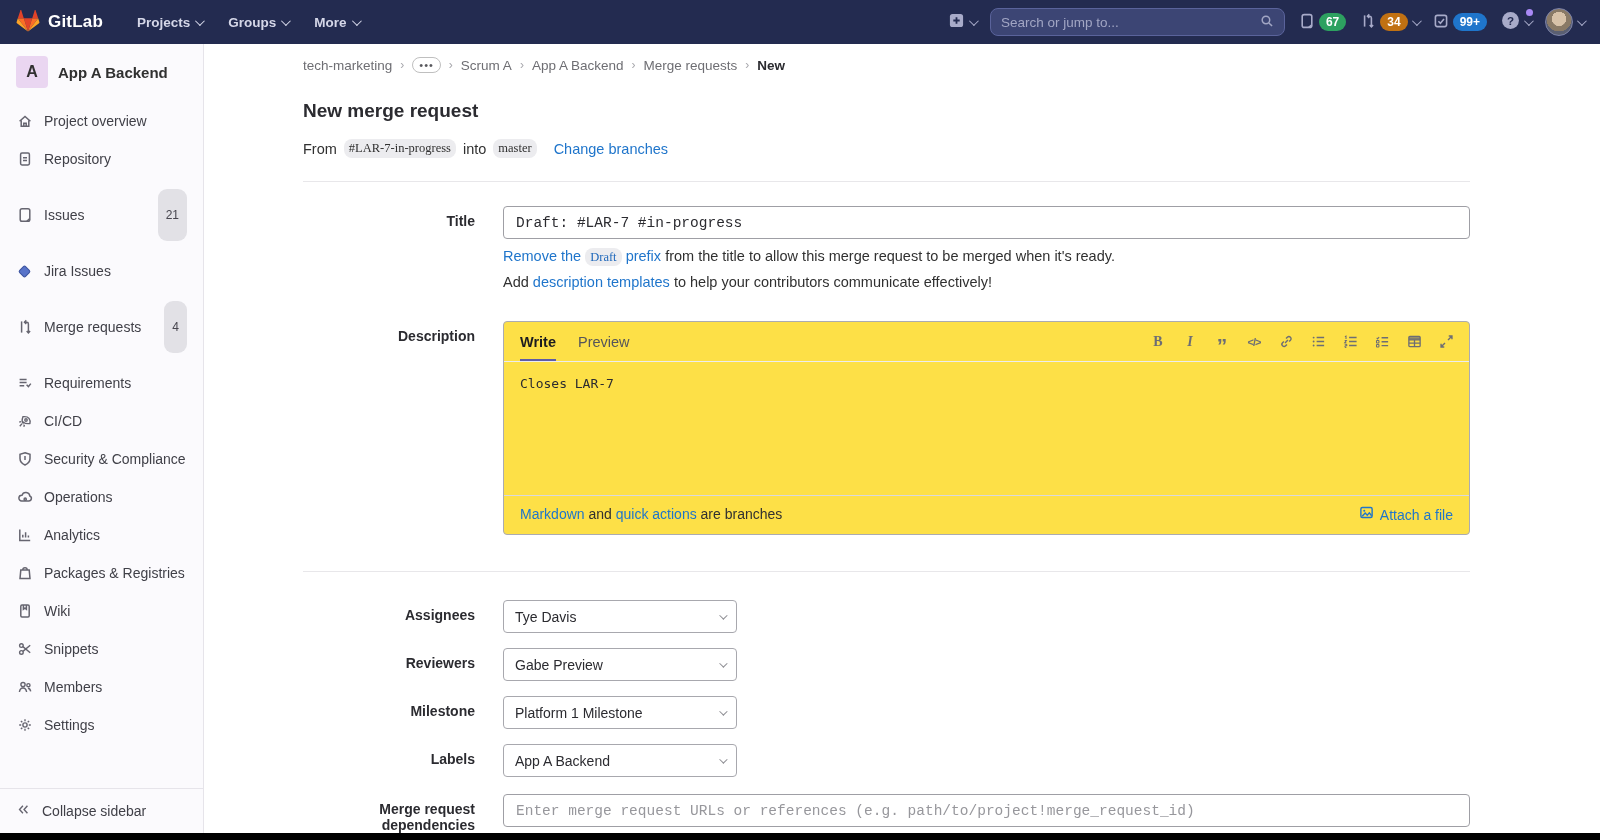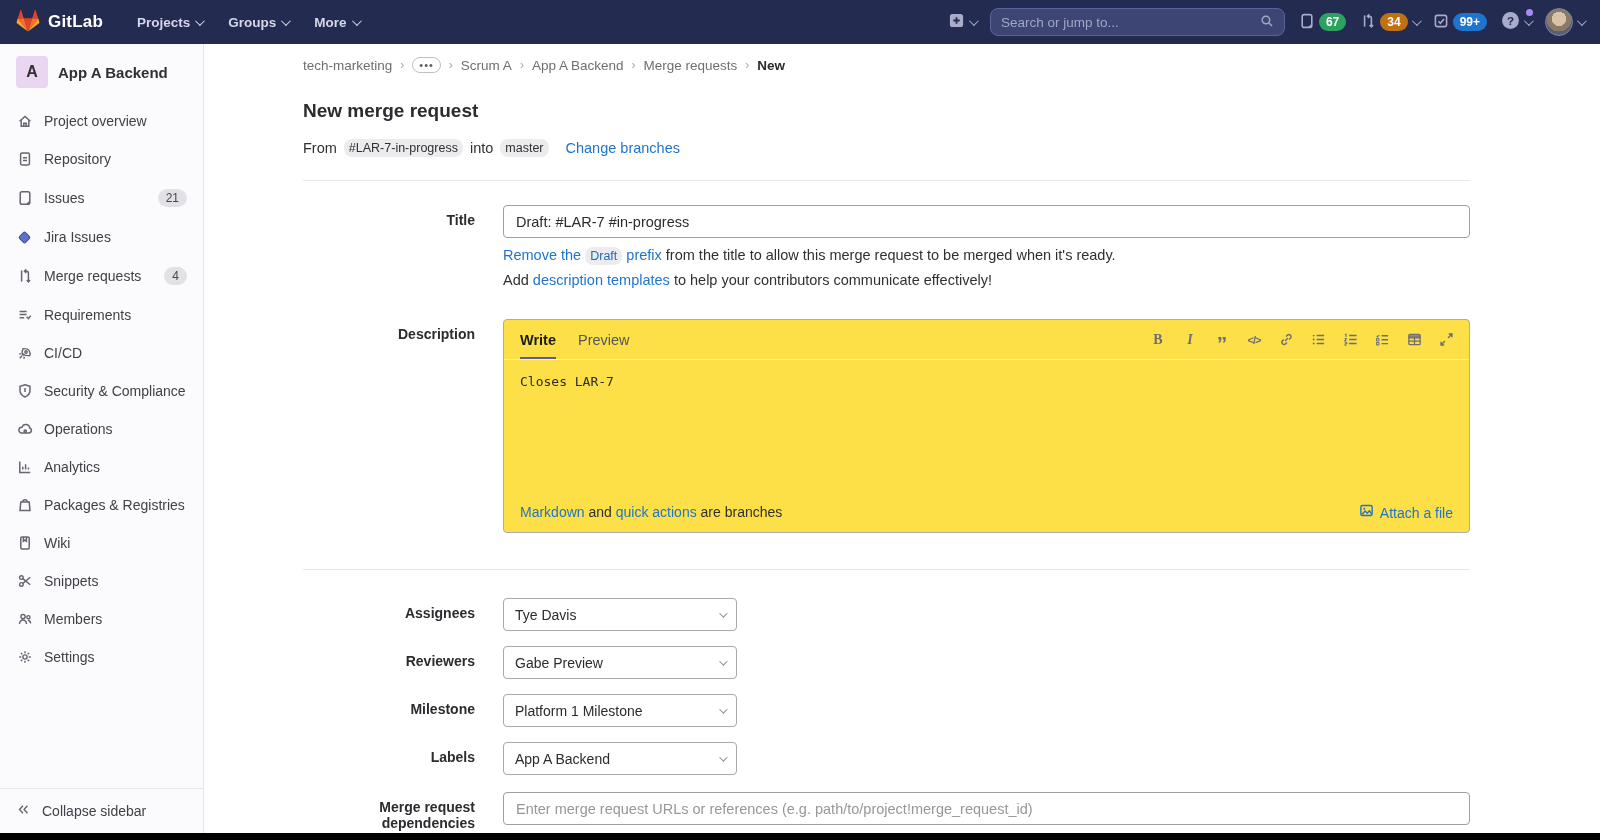--- a/index.html
+++ b/index.html
@@ -29,45 +29,45 @@
 
   
   .body-row { flex:1; display:flex; overflow:hidden; }
   .sidebar { width:204px; flex:none; background:#fbfafd; border-right:1px solid #e6e4ea; display:flex; flex-direction:column; overflow:hidden; }
   .context-header { display:flex; align-items:center; gap:10px; padding:12px 16px 10px; cursor:pointer; }
   .proj-avatar { width:32px; height:32px; border-radius:4px; background:#ead6f1; color:#303030; font-weight:700; font-size:16px; display:flex; align-items:center; justify-content:center; }
   .proj-name { font-weight:700; font-size:15px; color:#303030; }
   .side-nav { flex:1; padding-top:4px; }
   .side-item { display:flex; align-items:center; gap:11px; padding:11px 16px; color:#404048; font-size:14px; cursor:pointer; }
   .side-item .icn { color:#666570; display:flex; width:17px; justify-content:center; flex:none; }
-  .side-badge { margin-left:auto; background:#e2e1e6; color:#47454e; border-radius:9px; font-size:12px; padding:1px 8px; line-height:16px; }
+  .side-badge { margin-left:auto; background:#e2e1e6; color:#47454e; border-radius:9px; font-size:12px; padding:18px 8px; line-height:16px; }
   .collapse-row { border-top:1px solid #e6e4ea; display:flex; align-items:center; gap:11px; padding:13px 16px; color:#404048; font-size:14px; cursor:pointer; flex:none; }
 
   .main { flex:1; overflow:hidden; background:#fff; }
   .container { width:1167px; margin-left:99px; }
 
   
   .breadcrumb { display:flex; align-items:center; gap:8px; padding-top:13px; font-size:13.5px; color:#6e6e73; }
   .crumb { cursor:pointer; }
   .crumb-sep { color:#a8a8ad; font-size:12px; }
   .crumb-ellipsis { border:1px solid #bfbfbf; border-radius:8px; padding:0 6px; font-size:11px; line-height:14px; letter-spacing:1px; color:#57575c; cursor:pointer; }
   .crumb-current { color:#2b2b30; font-weight:700; }
   h1.page-title { font-size:19px; font-weight:700; color:#2b2b30; margin-top:27px; }
   .from-line { margin-top:17px; font-size:14.5px; color:#303030; display:flex; align-items:center; gap:7px; }
-  .code-chip { font-family:Liberation Sans, sans-serif; font-size:12.5px; background:#ececef; border-radius:8px; padding:2px 5px; color:#303030; }
+  .code-chip { font-family:Liberation Serif, serif; font-size:12.5px; background:#ececef; border-radius:8px; padding:2px 5px; color:#303030; }
   .link { color:#1f75cb; cursor:pointer; text-decoration:none; }
   .from-line .link { margin-left:10px; }
   hr.rule { border:none; border-top:1px solid #e8e7ea; margin-top:23px; }
 
   
   .form { padding-top:24px; }
   .frow { display:flex; margin-bottom:0; }
   .flabel { width:172px; flex:none; text-align:right; font-weight:700; font-size:14px; color:#2b2b30; padding-top:7px; }
   .fctrl { margin-left:28px; flex:1; min-width:0; }
-  .text-input { width:100%; height:33px; border:1px solid #9f9fa5; border-radius:4px; padding:0 12px; font-size:14.5px; color:#2b2b30; font-family:Liberation Sans, sans-serif; outline:none; background:#fff; }
+  .text-input { width:100%; height:33px; border:1px solid #9f9fa5; border-radius:4px; padding:0 12px; font-size:14.5px; color:#2b2b30; font-family:Liberation Mono, monospace; outline:none; background:#fff; }
   .text-input::placeholder { color:#97979c; }
   .help-line { margin-top:9px; font-size:14.5px; color:#303030; }
   .help-line .code-chip { color:#1f68bb; }
   .mt-desc { margin-top:31px; }
 
   
   .md-area { border:1px solid #ababb1; border-radius:4px; background:#fde047; }
   .md-header { display:flex; align-items:center; padding:0 10px 0 16px; height:40px; border-bottom:1px solid #ececef; }
   .md-tabs { display:flex; gap:22px; height:100%; }
   .md-tab { display:flex; align-items:center; font-size:14.5px; color:#55555a; cursor:pointer; border-bottom:2px solid transparent; padding-top:2px; }

